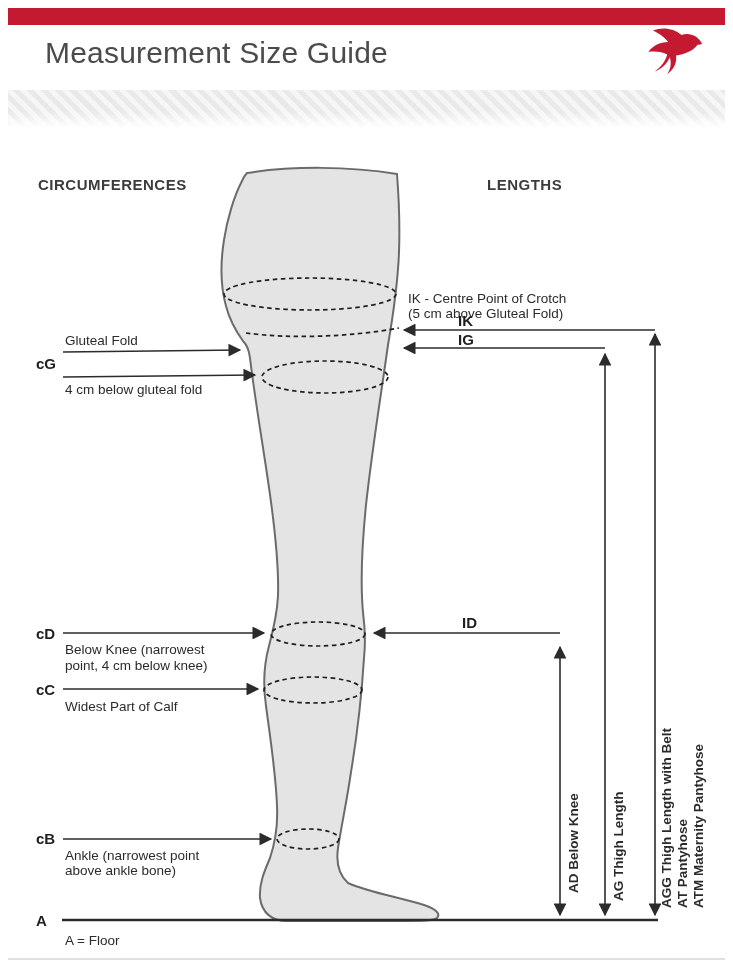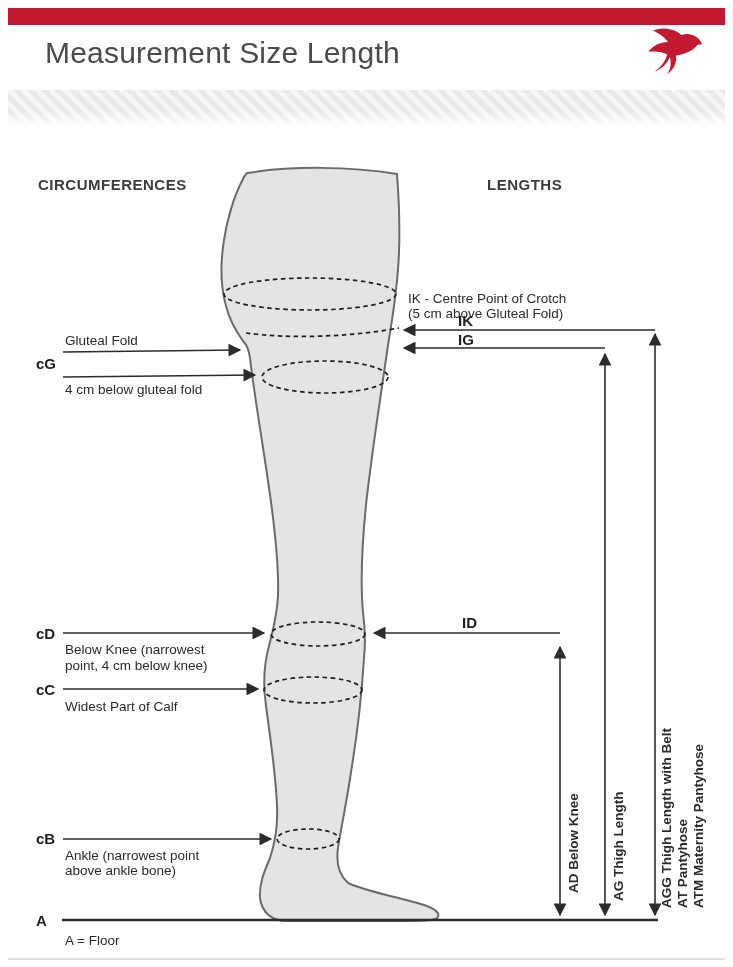--- a/index.html
+++ b/index.html
@@ -47,21 +47,21 @@
   .floorline { stroke:var(--ink,#2b2b2b); stroke-width:2.4; }
   .bird { fill:var(--accent,#c41a31); }
 </style>
 </head>
 <body>
 
 <div class="page">
 
   <div class="topbar"></div>
 
-  <h1 class="page-title">Measurement Size Length</h1>
+  <h1 class="page-title">Measurement Size Guide</h1>
 
   <svg class="logo" viewBox="0 0 70 56" aria-hidden="true">
     <path class="bird" d="M63 20 C59 11 49 7 40 10 C31 2 18 1 8 5 C16 9 22 13 25 18 C16 18 8 22 3 29 C11 28 19 29 24 32 C22 40 17 46 10 51 C18 48 24 42 27 35 C29 42 28 48 24 54 C31 49 35 42 34 33 C43 32 53 28 58 21 C60 21 62 21 63 20 Z"></path>
   </svg>
 
   <div class="band"></div>
 
   <svg class="diagram" viewBox="0 0 733 967">
     <defs>
       <marker id="arr" viewBox="0 0 10 10" refX="9" refY="5" markerWidth="9" markerHeight="8" orient="auto-start-reverse">

